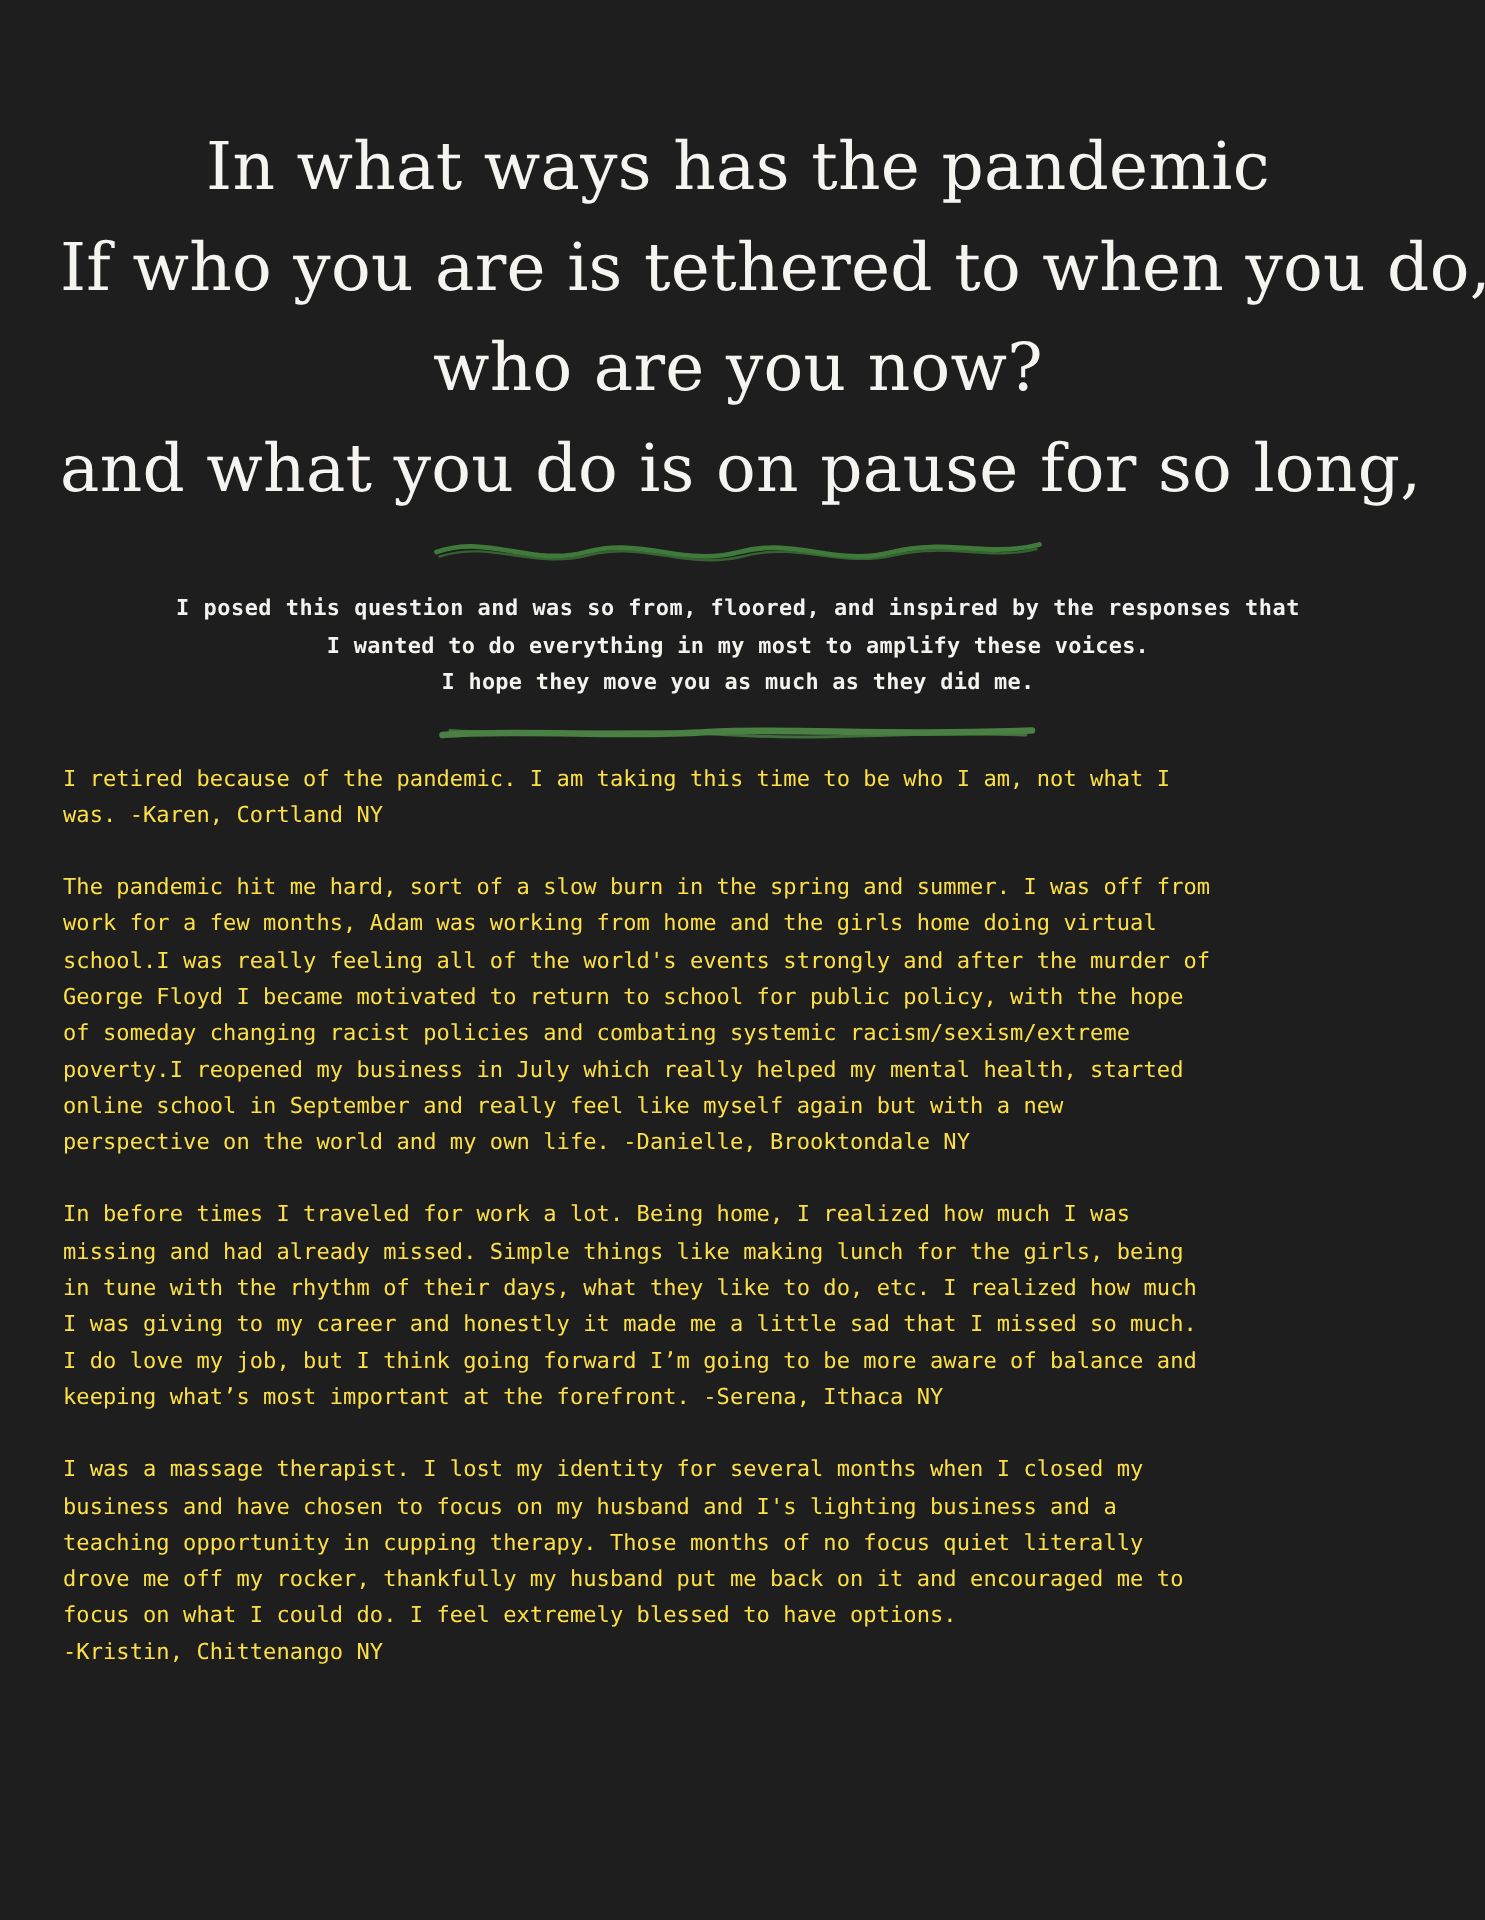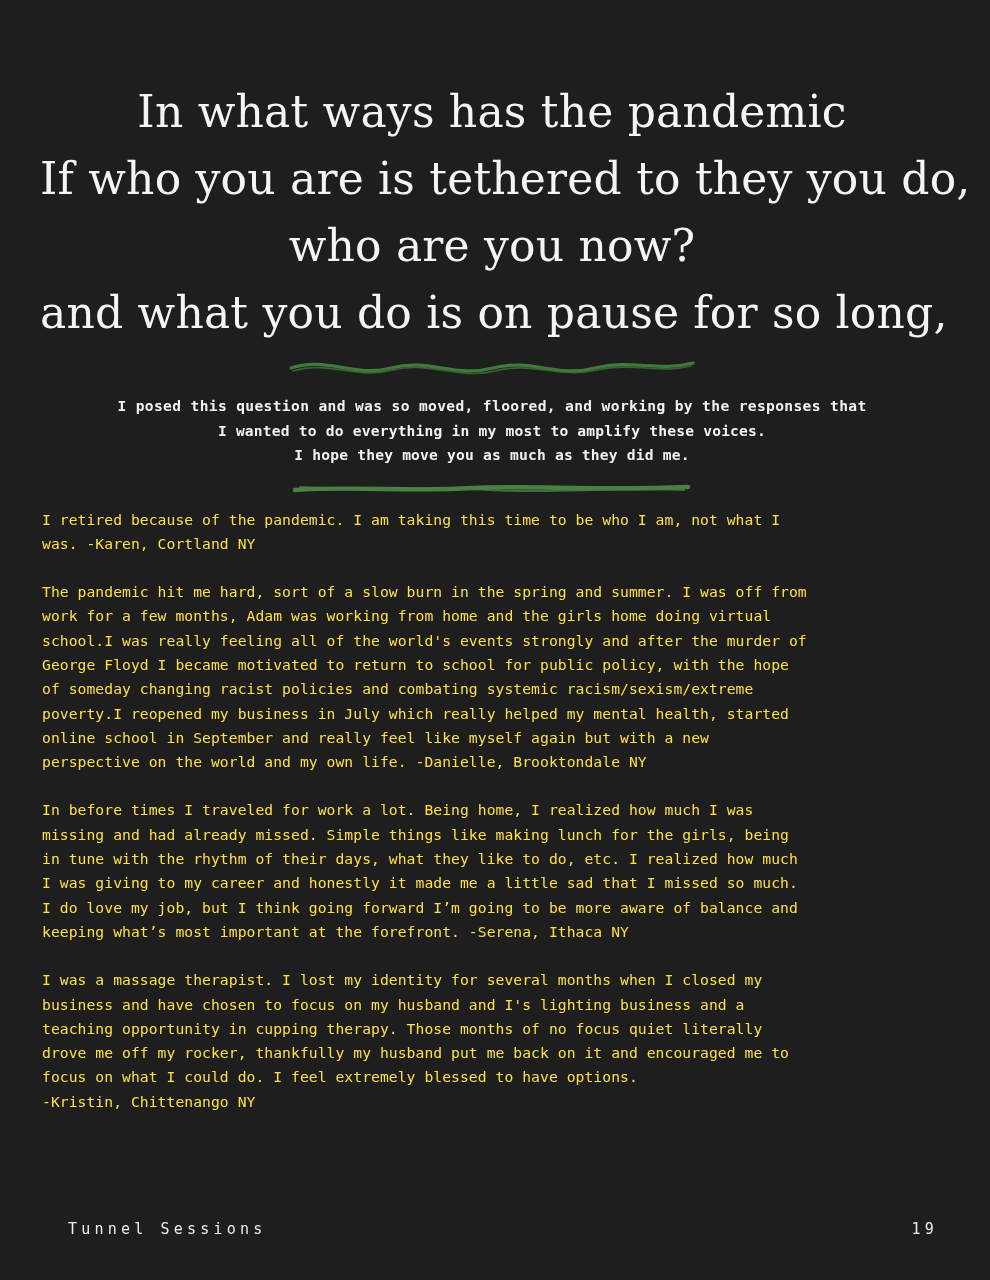--- a/index.html
+++ b/index.html
@@ -105,34 +105,34 @@
     padding-right: 4px;
   }
 </style>
 </head>
 <body>
 
 <div class="page">
 
   <div class="headline">
     <div class="headline-line">In what ways has the pandemic</div>
-    <div class="headline-line">If who you are is tethered to they you do,</div>
+    <div class="headline-line">If who you are is tethered to when you do,</div>
     <div class="headline-line">who are you now?</div>
     <div class="headline-line">and what you do is on pause for so long,</div>
   </div>
 
   <div class="squiggle-wrap">
     <svg width="410" height="26" viewBox="0 0 410 26" xmlns="http://www.w3.org/2000/svg">
       <path d="M4 14 C 40 2, 66 24, 104 14 C 142 4, 168 24, 206 14 C 244 4, 270 24, 308 14 C 344 5, 372 18, 406 9" fill="none" stroke="#3f7a3a" stroke-width="3.2" stroke-linecap="round"></path>
       <path d="M6 17 C 42 6, 68 26, 106 16 C 144 7, 170 26, 208 17 C 246 7, 272 25, 310 16 C 346 8, 374 20, 404 12" fill="none" stroke="#3f7a3a" stroke-width="1.6" stroke-linecap="round" opacity="0.75"></path>
     </svg>
   </div>
 
   <div class="intro">
-    <div class="intro-line first">I posed this question and was so moved, floored, and working by the responses that</div>
+    <div class="intro-line first">I posed this question and was so from, floored, and inspired by the responses that</div>
     <div class="intro-line">I wanted to do everything in my most to amplify these voices.</div>
     <div class="intro-line">I hope they move you as much as they did me.</div>
   </div>
 
   <div class="brush-wrap">
     <svg width="400" height="14" viewBox="0 0 400 14" xmlns="http://www.w3.org/2000/svg">
       <path d="M3 8 C 60 4, 120 10, 180 6 C 240 3, 300 9, 396 5" fill="none" stroke="#4a8043" stroke-width="4.4" stroke-linecap="round"></path>
       <path d="M8 5 C 70 9, 130 3, 196 8 C 260 12, 320 5, 392 8" fill="none" stroke="#4a8043" stroke-width="2" stroke-linecap="round" opacity="0.8"></path>
     </svg>
   </div>
@@ -155,18 +155,14 @@
 I do love my job, but I think going forward I’m going to be more aware of balance and
 keeping what’s most important at the forefront. -Serena, Ithaca NY</p>
     <p class="response">I was a massage therapist. I lost my identity for several months when I closed my
 business and have chosen to focus on my husband and I's lighting business and a
 teaching opportunity in cupping therapy. Those months of no focus quiet literally
 drove me off my rocker, thankfully my husband put me back on it and encouraged me to
 focus on what I could do. I feel extremely blessed to have options.
 -Kristin, Chittenango NY</p>
   </div>
 
-  <div class="footer">
-    <span>Tunnel Sessions</span>
-    <span class="footer-page">19</span>
-  </div>
 
 </div>
 
 </body></html>

